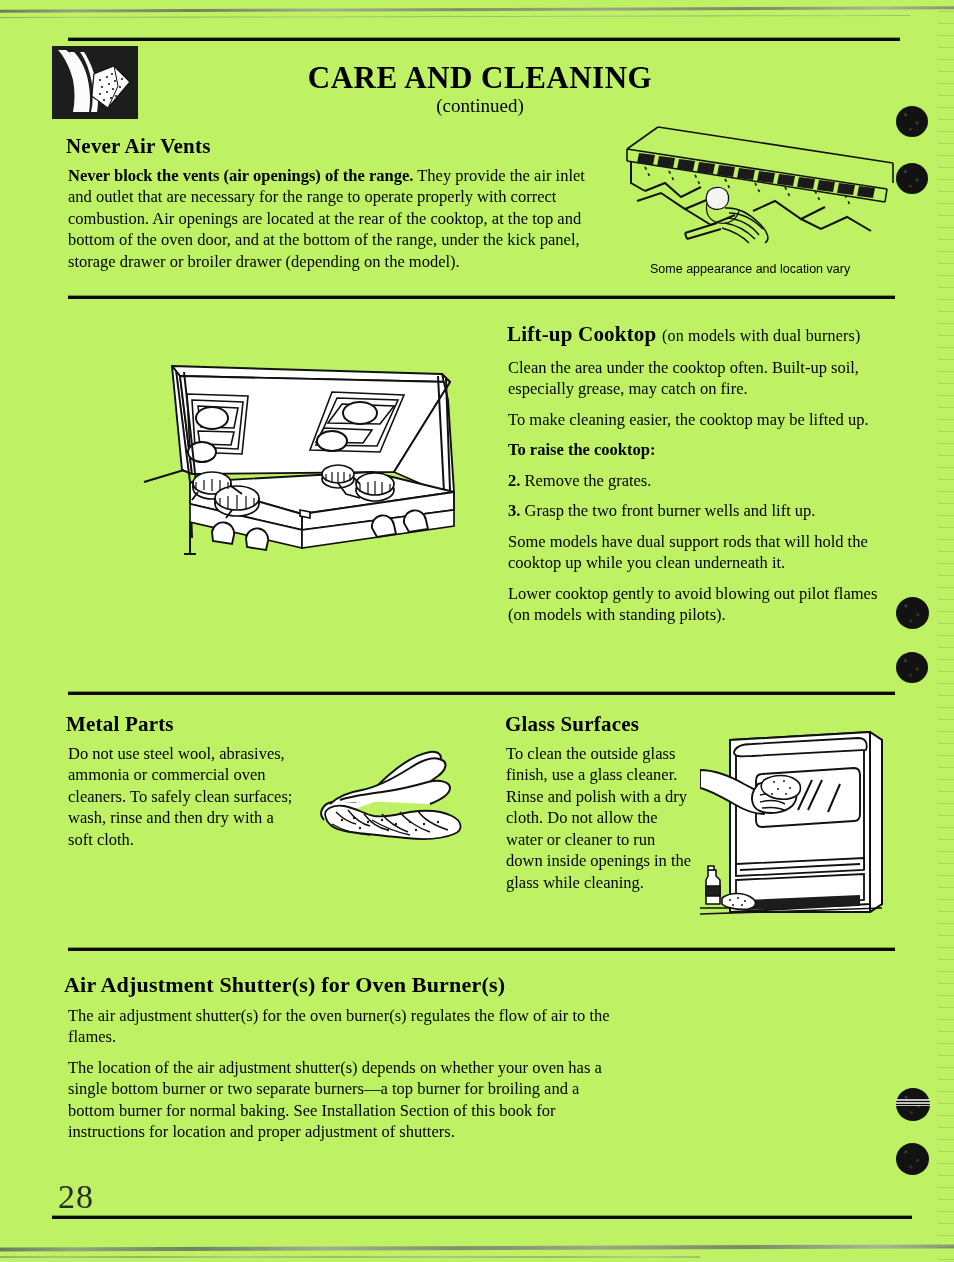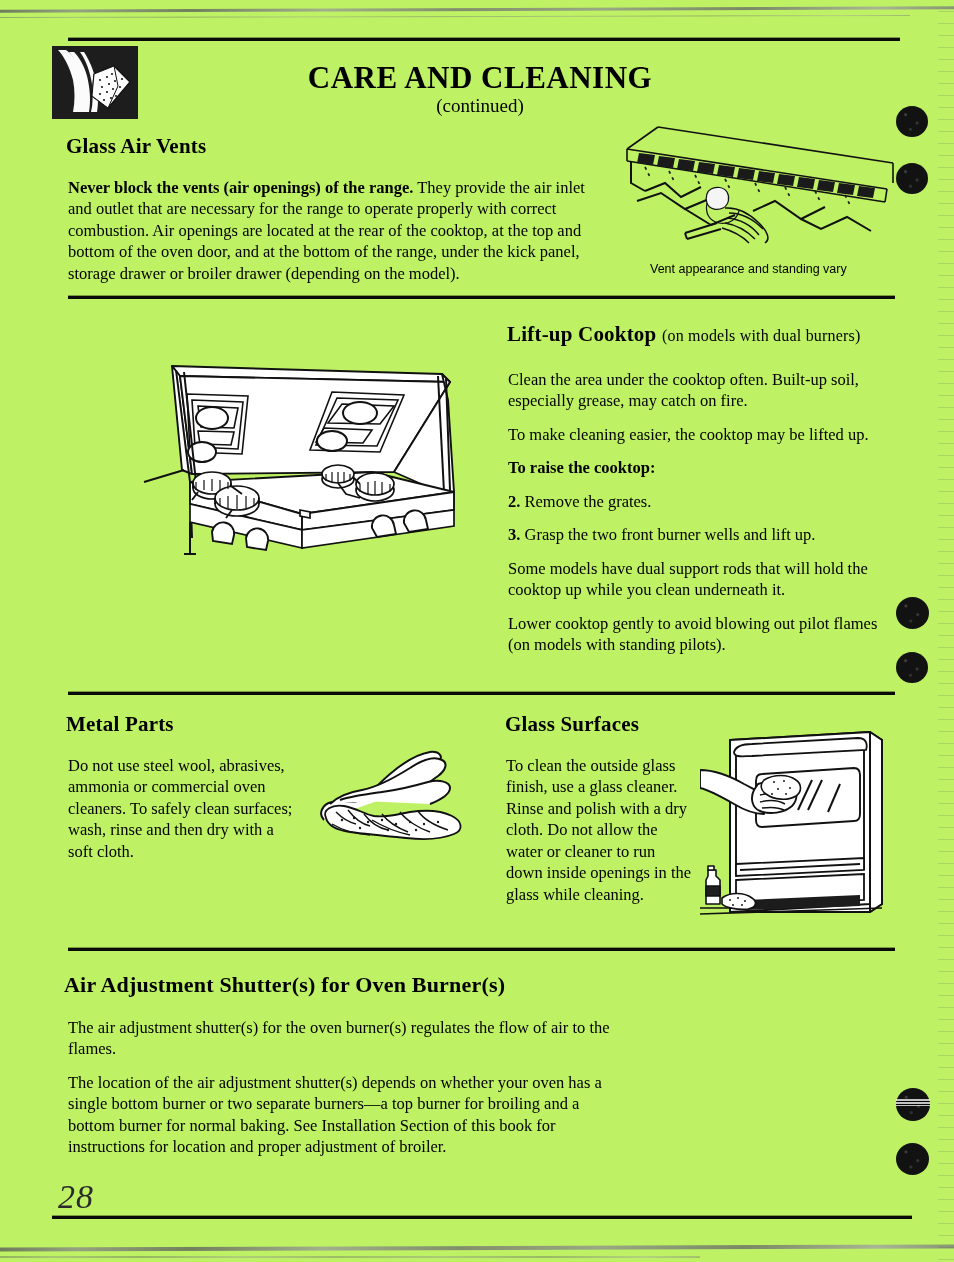--- a/index.html
+++ b/index.html
@@ -93,21 +93,21 @@
   .sec-head .sub {
     font-weight: normal;
     font-size: 16px;
   }
   .body-text {
     position: absolute;
     font-size: 16.5px;
     line-height: 1.30;
     text-align: left;
   }
-  .body-text p { margin: 12px 0 9px 0; }
+  .body-text p { margin: 0 0 9px 0; }
   .body-text p:last-child { margin-bottom: 0; }
   .body-text b { font-weight: bold; }
   .step { margin: 0 0 9px 0; }
   .step b { font-weight: bold; }
 
   .caption {
     position: absolute;
     font-family: "Liberation Sans", "DejaVu Sans", sans-serif;
     font-size: 12.5px;
   }
@@ -133,21 +133,20 @@
       rgba(255,255,255,.75) 0 1.5px, rgba(0,0,0,.6) 1.5px 3px);
   }
 
   
   #page-number {
     position: absolute;
     left: 58px; top: 1178px;
     font-size: 34px;
     letter-spacing: 1px;
     color: #2a2a2a;
-    font-style: italic;
   }
 </style>
 </head>
 <body>
 
 <div id="page">
 
   <div class="scan-edge top"></div>
   <div class="scan-edge top2"></div>
   <div class="scan-edge bottom"></div>
@@ -183,21 +182,21 @@
           <circle cx="68" cy="41" r="1.1"></circle>
             <circle cx="64" cy="50" r="1.1"></circle>
         </g>
       </g>
     </svg>
   </div>
 
   <div id="page-title">CARE AND CLEANING</div>
   <div id="page-subtitle">(continued)</div>
 
-  <div class="sec-head" style="left:66px; top:134px;">Glass Air Vents</div>
+  <div class="sec-head" style="left:66px; top:134px;">Never Air Vents</div>
 
   <div class="body-text" style="left:68px; top:165px; width:528px;">
     <p><b>Never block the vents (air openings) of the range.</b><span> They provide the air inlet and outlet that are necessary for the range to operate properly with correct combustion. Air openings are located at the rear of the cooktop, at the top and bottom of the oven door, and at the bottom of the range, under the kick panel, storage drawer or broiler drawer (depending on the model).</span></p>
   </div>
 
   <div class="fig" style="left:625px; top:105px;">
     <svg width="275" height="155" viewBox="0 0 275 155">
       <g fill="none" stroke="#111" stroke-width="1.6">
         <path d="M33 22 L268 58"></path>
         <path d="M2 44 L262 84"></path>
@@ -256,21 +255,21 @@
       </g>
       <g fill="none" stroke="#111" stroke-width="2">
         <path d="M60 128 L92 118"></path>
         <path d="M62 134 L96 124"></path>
         <path d="M60 128 L62 134"></path>
       </g>
       <path d="M0 150 L275 150" stroke="none" fill="none"></path>
     </svg>
   </div>
 
-  <div class="caption" style="left:650px; top:262px;">Vent appearance and standing vary</div>
+  <div class="caption" style="left:650px; top:262px;">Some appearance and location vary</div>
 
   <div class="blob" style="left:896px; top:106px; width:32px; height:31px;"></div>
   <div class="blob" style="left:896px; top:163px; width:32px; height:31px;"></div>
 
   <div class="rule" style="left:68px; top:296px; width:827px;"></div>
 
   <div class="sec-head" style="left:507px; top:322px;">
     <span>Lift-up Cooktop</span>
     <span class="sub">(on models with dual burners)</span>
   </div>
@@ -523,21 +522,21 @@
       </g>
     </svg>
   </div>
 
   <div class="rule" style="left:68px; top:948px; width:827px;"></div>
 
   <div class="sec-head" style="left:64px; top:972px; font-size:22px;">Air Adjustment Shutter(s) for Oven Burner(s)</div>
 
   <div class="body-text" style="left:68px; top:1005px; width:545px;">
     <p>The air adjustment shutter(s) for the oven burner(s) regulates the flow of air to the flames.</p>
-    <p>The location of the air adjustment shutter(s) depends on whether your oven has a single bottom burner or two separate burners—a top burner for broiling and a bottom burner for normal baking. See Installation Section of this book for instructions for location and proper adjustment of broiler.</p>
+    <p>The location of the air adjustment shutter(s) depends on whether your oven has a single bottom burner or two separate burners—a top burner for broiling and a bottom burner for normal baking. See Installation Section of this book for instructions for location and proper adjustment of shutters.</p>
   </div>
 
   <div class="blob striped" style="left:896px; top:1088px; width:34px; height:33px;"></div>
   <div class="blob" style="left:896px; top:1143px; width:33px; height:32px;"></div>
 
   <div id="page-number">28</div>
   <div class="rule" style="left:52px; top:1216px; width:860px;"></div>
 
 </div>
 

